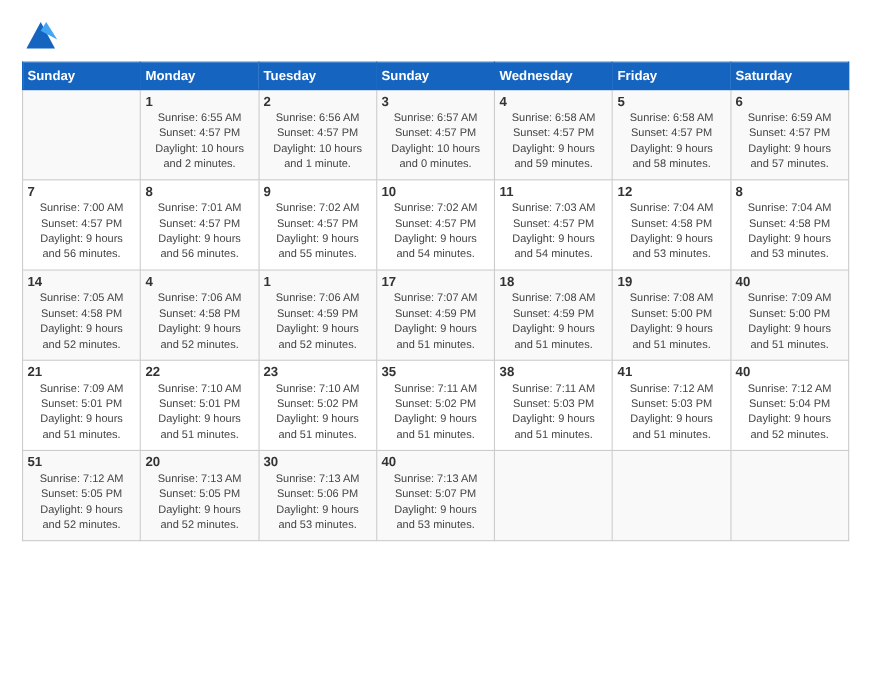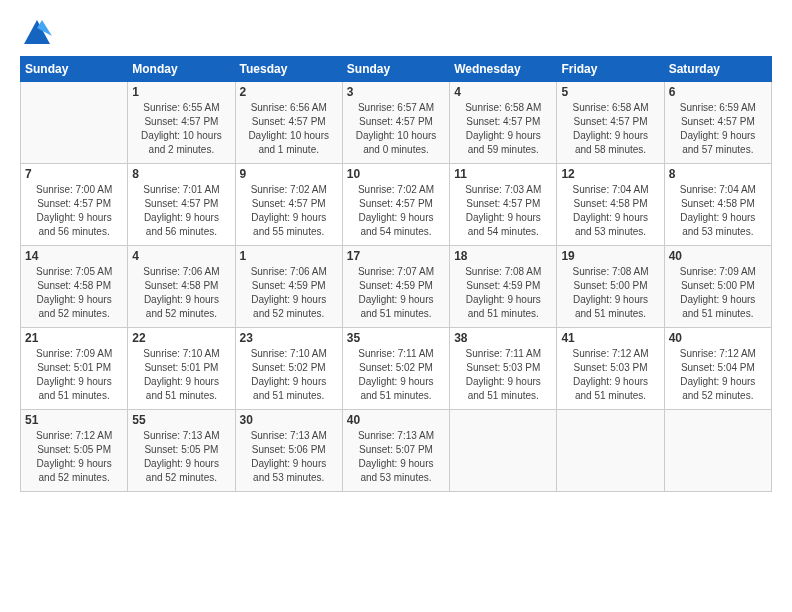--- a/index.html
+++ b/index.html
@@ -245,21 +245,21 @@
             <span class="day-num">40</span>
             <div class="cell-content">Sunrise: 7:12 AM<br>Sunset: 5:04 PM<br>Daylight: 9 hours<br>and 52 minutes.</div>
           </td>
         </tr>
         <tr>
           <td>
             <span class="day-num">51</span>
             <div class="cell-content">Sunrise: 7:12 AM<br>Sunset: 5:05 PM<br>Daylight: 9 hours<br>and 52 minutes.</div>
           </td>
           <td>
-            <span class="day-num">55</span>
+            <span class="day-num">20</span>
             <div class="cell-content">Sunrise: 7:13 AM<br>Sunset: 5:05 PM<br>Daylight: 9 hours<br>and 52 minutes.</div>
           </td>
           <td>
             <span class="day-num">30</span>
             <div class="cell-content">Sunrise: 7:13 AM<br>Sunset: 5:06 PM<br>Daylight: 9 hours<br>and 53 minutes.</div>
           </td>
           <td>
             <span class="day-num">40</span>
             <div class="cell-content">Sunrise: 7:13 AM<br>Sunset: 5:07 PM<br>Daylight: 9 hours<br>and 53 minutes.</div>
           </td>

